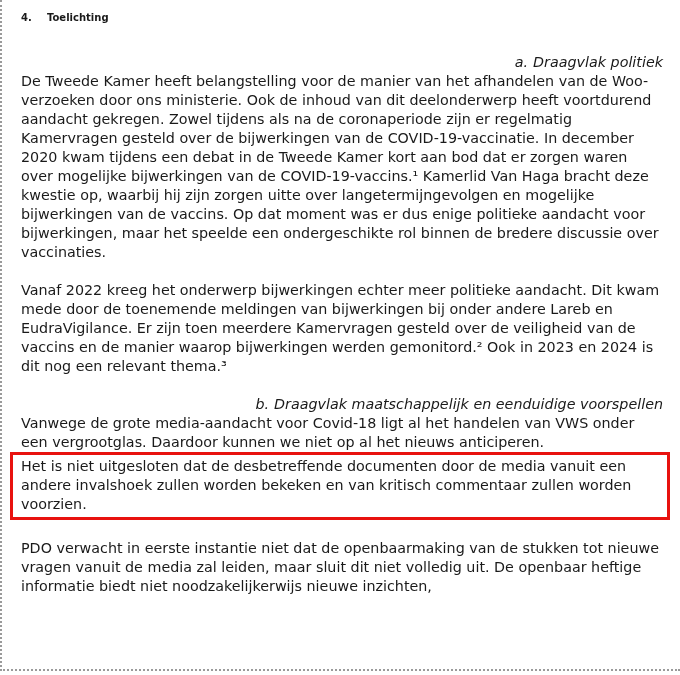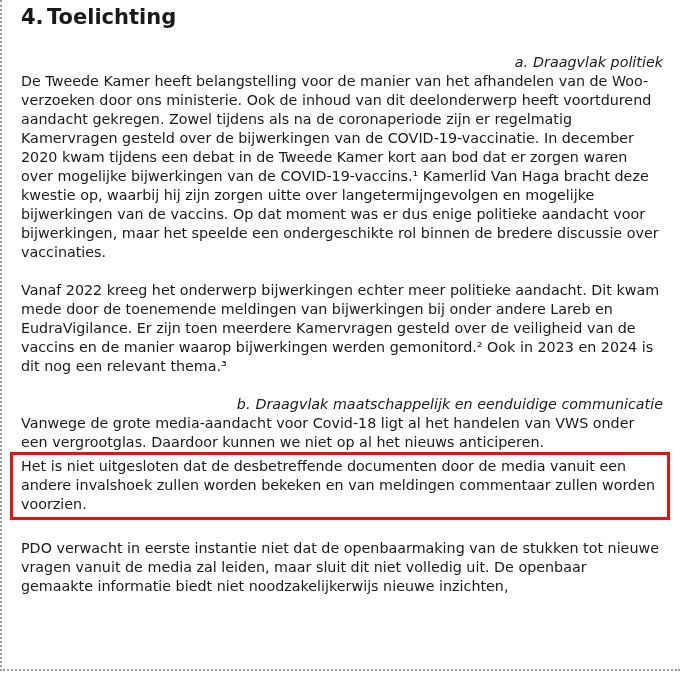--- a/index.html
+++ b/index.html
@@ -18,21 +18,21 @@
     border-bottom: 2px dotted #9a9a9a;
     background: #ffffff;
   }
   .content {
     padding: 8px 17px 0 19px;
     font-size: 14.3px;
     line-height: 19px;
   }
   .doc-heading {
     font-weight: bold;
-    font-size: 21px;
+    font-size: 10px;
     margin-bottom: 26px;
     white-space: nowrap;
   }
   .doc-heading .num {
     display: inline-block;
     width: 26px;
   }
   .sec-heading {
     font-style: italic;
     white-space: nowrap;
@@ -65,25 +65,25 @@
     </div>
 
     <div class="sec-heading">
       <span class="lbl">a.</span><span>Draagvlak politiek</span>
     </div>
     <div class="para">De Tweede Kamer heeft belangstelling voor de manier van het afhandelen van de Woo-verzoeken door ons ministerie. Ook de inhoud van dit deelonderwerp heeft voortdurend aandacht gekregen. Zowel tijdens als na de coronaperiode zijn er regelmatig Kamervragen gesteld over de bijwerkingen van de COVID-19-vaccinatie. In december 2020 kwam tijdens een debat in de Tweede Kamer kort aan bod dat er zorgen waren over mogelijke bijwerkingen van de COVID-19-vaccins.¹ Kamerlid Van Haga bracht deze kwestie op, waarbij hij zijn zorgen uitte over langetermijngevolgen en mogelijke bijwerkingen van de vaccins. Op dat moment was er dus enige politieke aandacht voor bijwerkingen, maar het speelde een ondergeschikte rol binnen de bredere discussie over vaccinaties.</div>
 
     <div class="para para-b2">Vanaf 2022 kreeg het onderwerp bijwerkingen echter meer politieke aandacht. Dit kwam mede door de toenemende meldingen van bijwerkingen bij onder andere Lareb en EudraVigilance. Er zijn toen meerdere Kamervragen gesteld over de veiligheid van de vaccins en de manier waarop bijwerkingen werden gemonitord.² Ook in 2023 en 2024 is dit nog een relevant thema.³</div>
 
     <div class="sec-heading">
-      <span class="lbl">b.</span><span>Draagvlak maatschappelijk en eenduidige communicatie</span>
+      <span class="lbl">b.</span><span>Draagvlak maatschappelijk en eenduidige voorspellen</span>
     </div>
     <div class="para-tight">Vanwege de grote media-aandacht voor Covid-18 ligt al het handelen van VWS onder een vergrootglas. Daardoor kunnen we niet op al het nieuws anticiperen.</div>
 
     <div class="hl hl-gap" style="border-color: rgb(232, 18, 15);">
-      <div>Het is niet uitgesloten dat de desbetreffende documenten door de media vanuit een andere invalshoek zullen worden bekeken en van meldingen commentaar zullen worden voorzien.</div>
+      <div>Het is niet uitgesloten dat de desbetreffende documenten door de media vanuit een andere invalshoek zullen worden bekeken en van kritisch commentaar zullen worden voorzien.</div>
     </div>
 
-    <div class="para-tight">PDO verwacht in eerste instantie niet dat de openbaarmaking van de stukken tot nieuwe vragen vanuit de media zal leiden, maar sluit dit niet volledig uit. De openbaar gemaakte informatie biedt niet noodzakelijkerwijs nieuwe inzichten,</div>
+    <div class="para-tight">PDO verwacht in eerste instantie niet dat de openbaarmaking van de stukken tot nieuwe vragen vanuit de media zal leiden, maar sluit dit niet volledig uit. De openbaar heftige informatie biedt niet noodzakelijkerwijs nieuwe inzichten,</div>
 
 
   </div>
 </div>
 
 </body></html>

